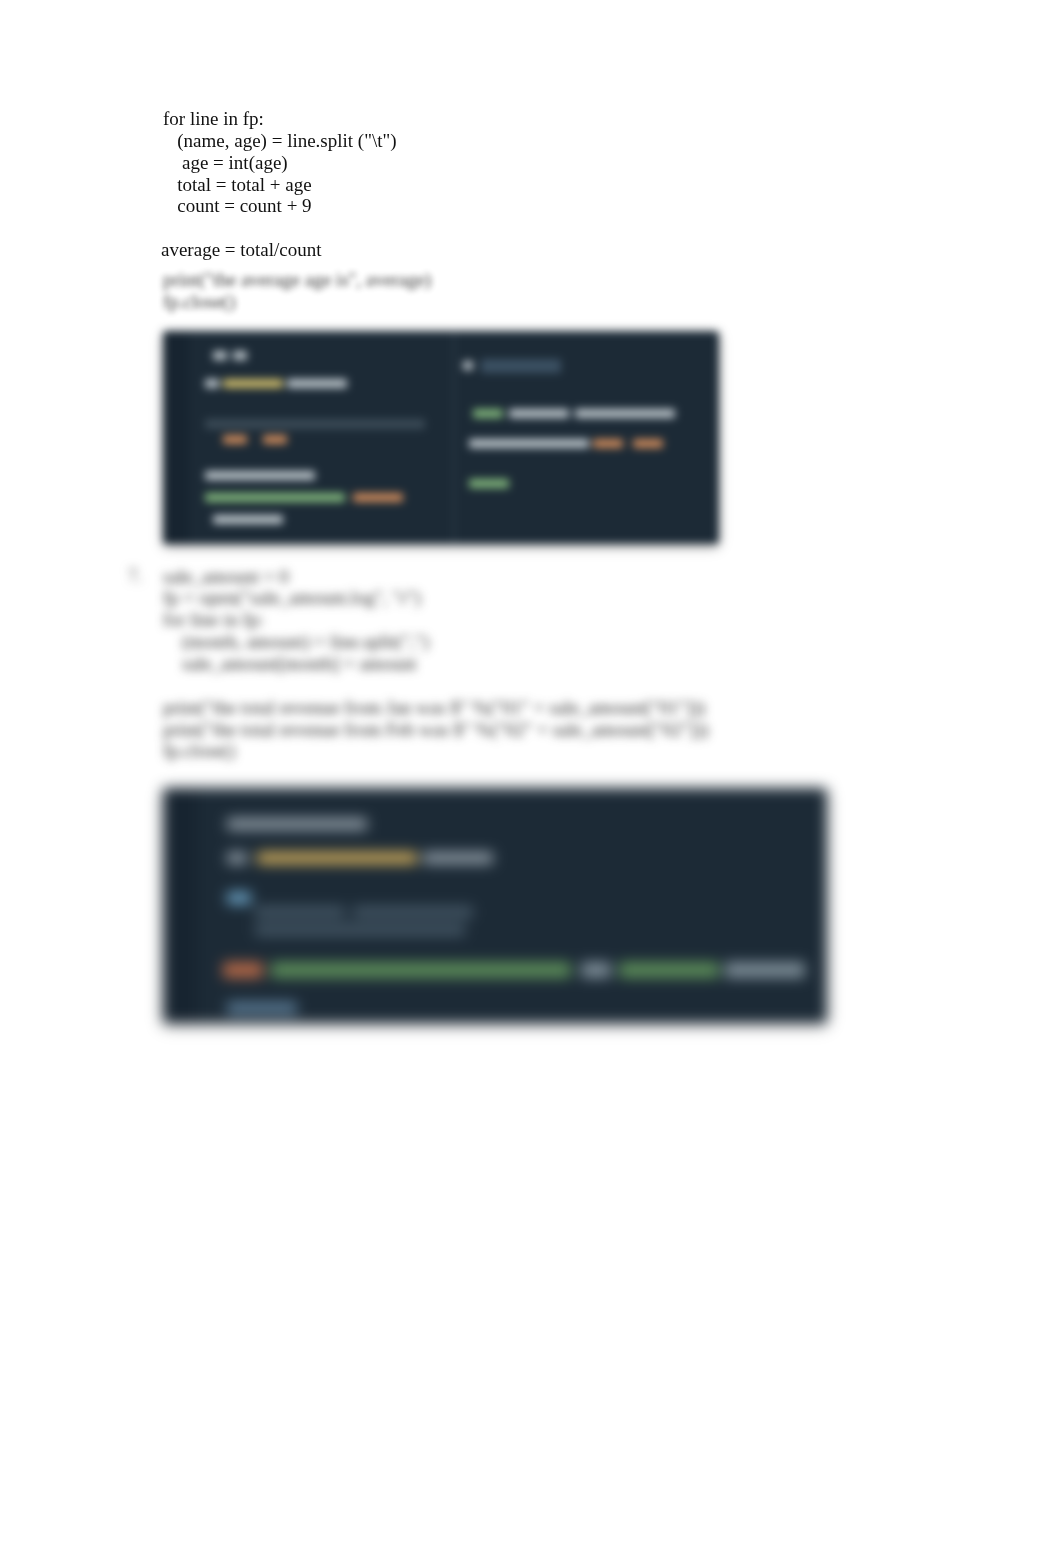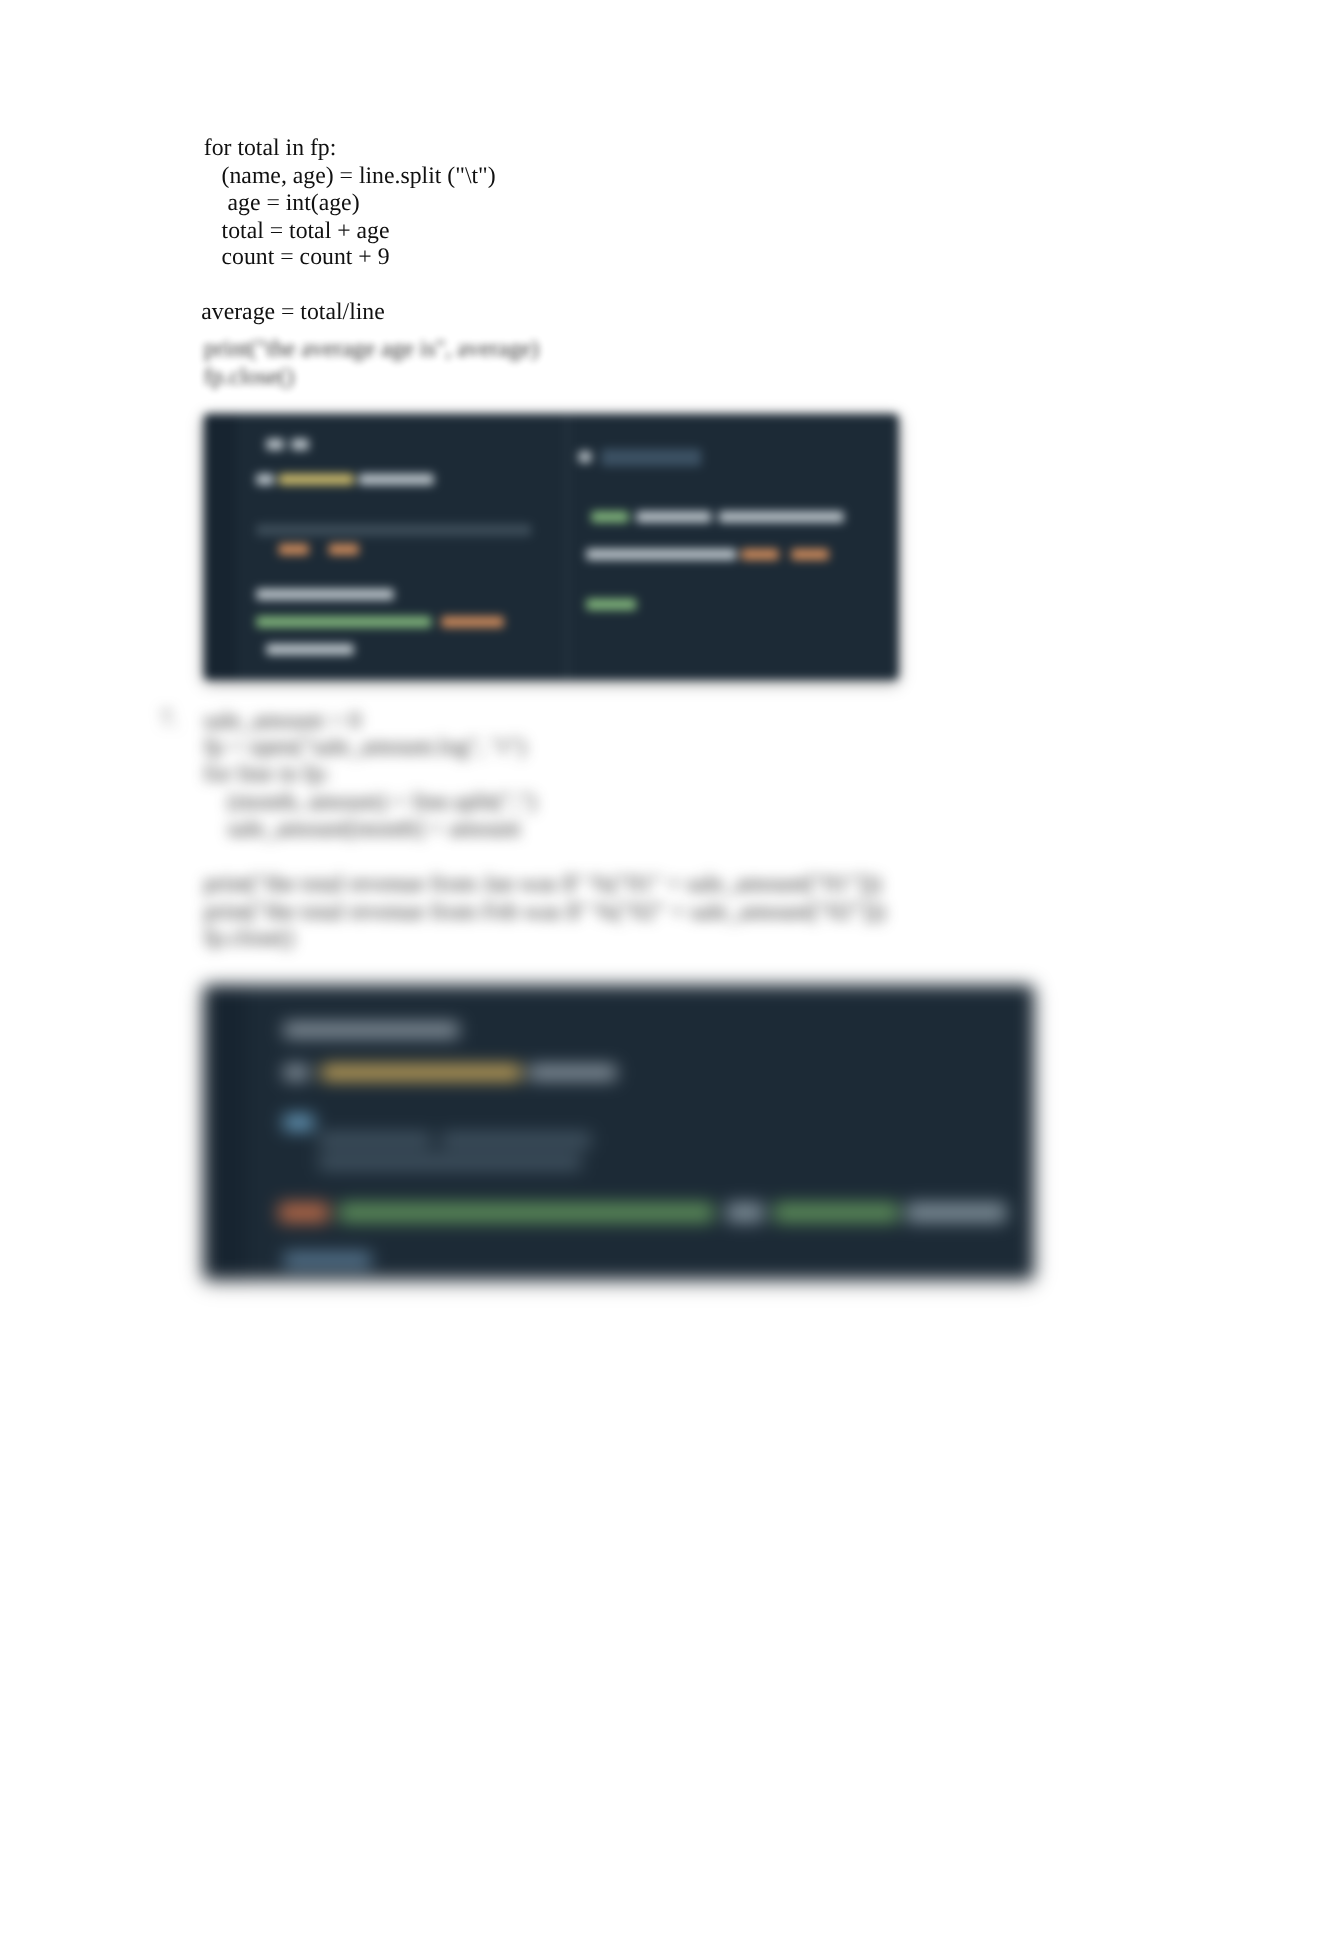--- a/index.html
+++ b/index.html
@@ -89,27 +89,27 @@
     filter: blur(7px);
   }
   .shot2 .gutter { width: 34px; }
   .shot2 .bar { position:absolute; height:12px; border-radius:2px; }
 </style>
 </head>
 <body>
 
 <div class="page">
 
-  <pre class="code-block"><span>for total in fp:</span>
+  <pre class="code-block"><span>for line in fp:</span>
 <span>   (name, age) = line.split ("\t")</span>
 <span>    age = int(age)</span>
 <span>   total = total + age</span>
 <span>   count = count + 9</span>
 <span></span>
-<span style="margin-left:-2px;">average = total/line</span></pre>
+<span style="margin-left:-2px;">average = total/count</span></pre>
 
   <pre class="code-block blur-sm"><span>print("the average age is", average)</span>
 <span>fp.close()</span></pre>
 
   <div class="shot shot1">
     <div class="gutter"></div>
     <div class="divider" style="left:290px"></div>
 
     <div class="hl-white" style="left:50px; top:20px; width:14px;"></div>
     <div class="hl-white" style="left:70px; top:20px; width:14px;"></div>

